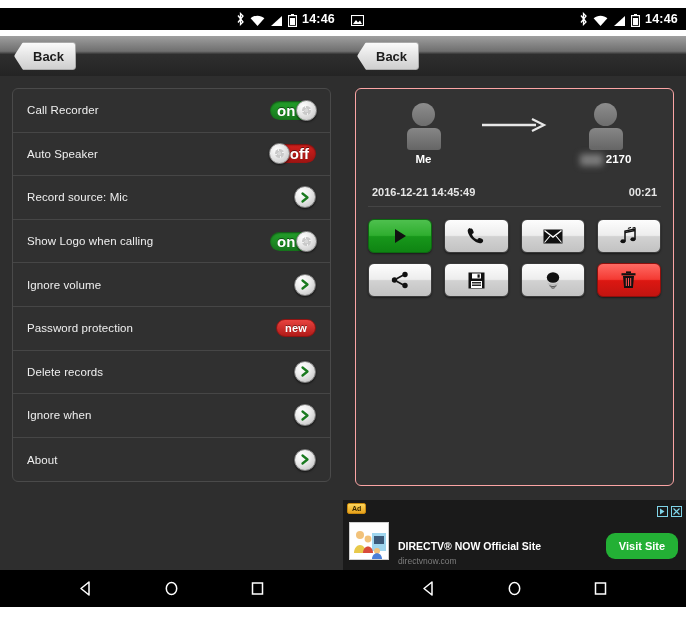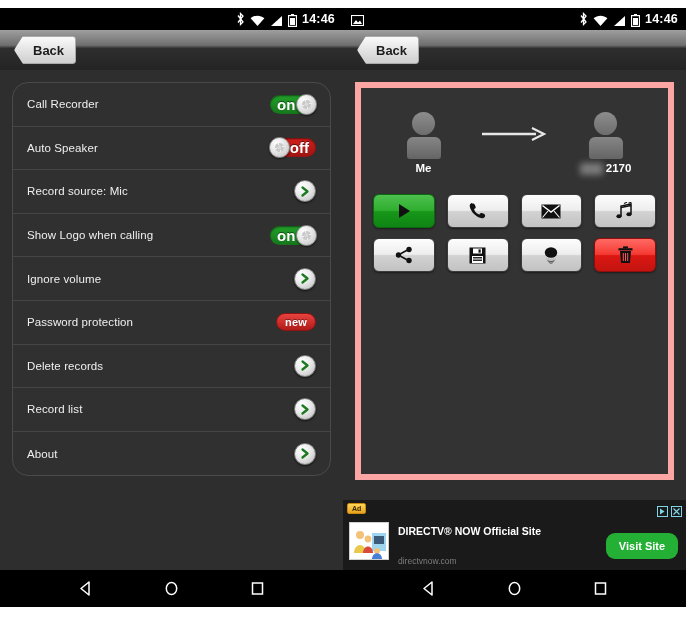--- a/index.html
+++ b/index.html
@@ -22,21 +22,21 @@
   .sb-left-icon { position: absolute; left: 8px; top: 4px; }
   .ic { display: inline-block; }
   .ic-bt { width: 9px; height: 14px; position: relative; }
   .ic-wifi { width: 15px; height: 12px; }
   .ic-sig  { width: 13px; height: 12px; }
   .ic-batt { width: 9px; height: 13px; }
   .ic-img  { width: 13px; height: 11px; }
 
   
   .panel {
-    position: absolute; top: 30px; width: 343px; height: 540px;
+    position: absolute; top: 36px; width: 343px; height: 540px;
     background: #0369a1;
   }
   .panel-left  { left: 0; }
   .panel-right { left: 343px; }
 
   
   .actionbar {
     position: relative; width: 343px; height: 40px;
     background: linear-gradient(to bottom, #9f9f9f 0%, #6f6f6f 38%, #2e2e2e 46%, #242424 100%);
   }
@@ -49,21 +49,21 @@
     border-radius: 3px; border: 1px solid #aaa;
     clip-path: polygon(9px 0, 100% 0, 100% 100%, 9px 100%, 0 50%);
     cursor: pointer;
   }
 
   .panel-body { position: relative; width: 343px; height: 500px; background: #2e2e2e; padding: 12px; }
 
   
   .settings-card {
     width: 100%; background: #303030;
-    border: 1px solid #4a4a4a; border-radius: 16px; overflow: hidden;
+    border: 1px solid #4a4a4a; border-radius: 6px; overflow: hidden;
   }
   .setting-row {
     position: relative; height: 43.6px;
     display: flex; align-items: center; justify-content: space-between;
     padding: 0 14px; border-bottom: 1px solid #464646;
     cursor: pointer;
   }
   .setting-row:last-child { border-bottom: none; }
   .setting-label { color: #efefef; font-size: 11.5px; letter-spacing: .1px; }
 
@@ -108,21 +108,21 @@
   .new-badge {
     padding: 2px 8px; border-radius: 9px; font-size: 11px; font-weight: bold; color: #fff;
     background: linear-gradient(to bottom, #e8433f, #b01b18);
     border: 1px solid #8e1412; text-shadow: 0 -1px 0 rgba(0,0,0,.45);
     letter-spacing: .2px;
   }
 
   
   .detail-card {
     width: 100%; height: 398px; background: #333333;
-    border: 6px solid #fca5a5; border-radius: 0; padding: 20px 12px;
+    border: 1px solid #fca5a5; border-radius: 6px; padding: 10px 12px;
   }
   .parties { position: relative; height: 74px; display: flex; align-items: flex-start; justify-content: center; gap: 10px; }
   .party { width: 92px; text-align: center; }
   .avatar { width: 44px; height: 48px; margin: 4px auto 2px; position: relative; }
   .avatar .head {
     position: absolute; left: 50%; top: 0; width: 23px; height: 23px; margin-left: -11.5px;
     border-radius: 50%; background: linear-gradient(to bottom, #8d8d8d, #6d6d6d);
   }
   .avatar .body {
     position: absolute; left: 50%; top: 25px; width: 34px; height: 22px; margin-left: -17px;
@@ -163,21 +163,21 @@
     position: absolute; left: 4px; top: 3px;
     background: linear-gradient(to bottom, #fdd65b, #e8a21c);
     color: #3a2a00; font-size: 7px; font-weight: bold; padding: 1px 4px;
     border: 1px solid #c8890f; border-radius: 2px;
   }
   .ad-choices { position: absolute; right: 4px; top: 3px; display: flex; gap: 3px; align-items: center; }
   .ad-thumb {
     position: absolute; left: 6px; top: 22px; width: 40px; height: 38px;
     background: #ffffff; border: 1px solid #cfcfcf; overflow: hidden;
   }
-  .ad-title { position: absolute; left: 55px; top: 25px; color: #ffffff; font-size: 10.5px; font-weight: bold; }
+  .ad-title { position: absolute; left: 55px; top: 40px; color: #ffffff; font-size: 10.5px; font-weight: bold; }
   .ad-url   { position: absolute; left: 55px; top: 56px; color: #7d7d7d; font-size: 8.5px; }
   .ad-cta {
     position: absolute; right: 8px; top: 33px; width: 72px; height: 26px;
     background: #23b035; color: #fff; font-size: 11px; font-weight: bold;
     display: flex; align-items: center; justify-content: center; border-radius: 9px; cursor: pointer;
   }
 
   
   .navbar {
     position: absolute; left: 0; top: 570px; width: 686px; height: 37px; background: #000;
@@ -319,21 +319,21 @@
         <div class="setting-row">
           <span class="setting-label">Delete records</span>
           <span class="arrow-circle">
             <svg width="13" height="13" viewBox="0 0 13 13">
                 <path d="M3.5 2.5L8.5 6.5L3.5 10.5" stroke="#1a7a1f" stroke-width="2.3" fill="none" stroke-linecap="round" stroke-linejoin="round"></path>
               </svg>
           </span>
         </div>
 
         <div class="setting-row">
-          <span class="setting-label">Record list</span>
+          <span class="setting-label">Ignore when</span>
           <span class="arrow-circle">
             <svg width="13" height="13" viewBox="0 0 13 13">
                 <path d="M3.5 2.5L8.5 6.5L3.5 10.5" stroke="#1a7a1f" stroke-width="2.3" fill="none" stroke-linecap="round" stroke-linejoin="round"></path>
               </svg>
           </span>
         </div>
 
         <div class="setting-row">
           <span class="setting-label">About</span>
           <span class="arrow-circle">
@@ -373,20 +373,24 @@
 
           <div class="party">
             <div class="avatar">
               <span class="head"></span>
               <span class="body"></span>
             </div>
             <div class="party-name"><span class="blurred">&nbsp;&nbsp;&nbsp;&nbsp;&nbsp;&nbsp;</span><span>2170</span></div>
           </div>
         </div>
 
+        <div class="meta-row">
+          <span>2016-12-21 14:45:49</span>
+          <span>00:21</span>
+        </div>
 
         <div class="btn-grid">
 
           <div class="act-btn green">
             <span>
               <svg width="18" height="18" viewBox="0 0 18 18">
                   <path d="M4 2L15 9L4 16Z" fill="#111"></path>
                 </svg>
             </span>
           </div>

